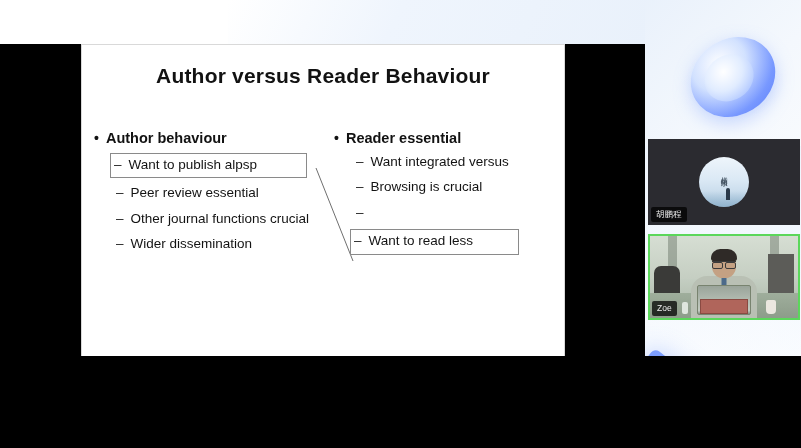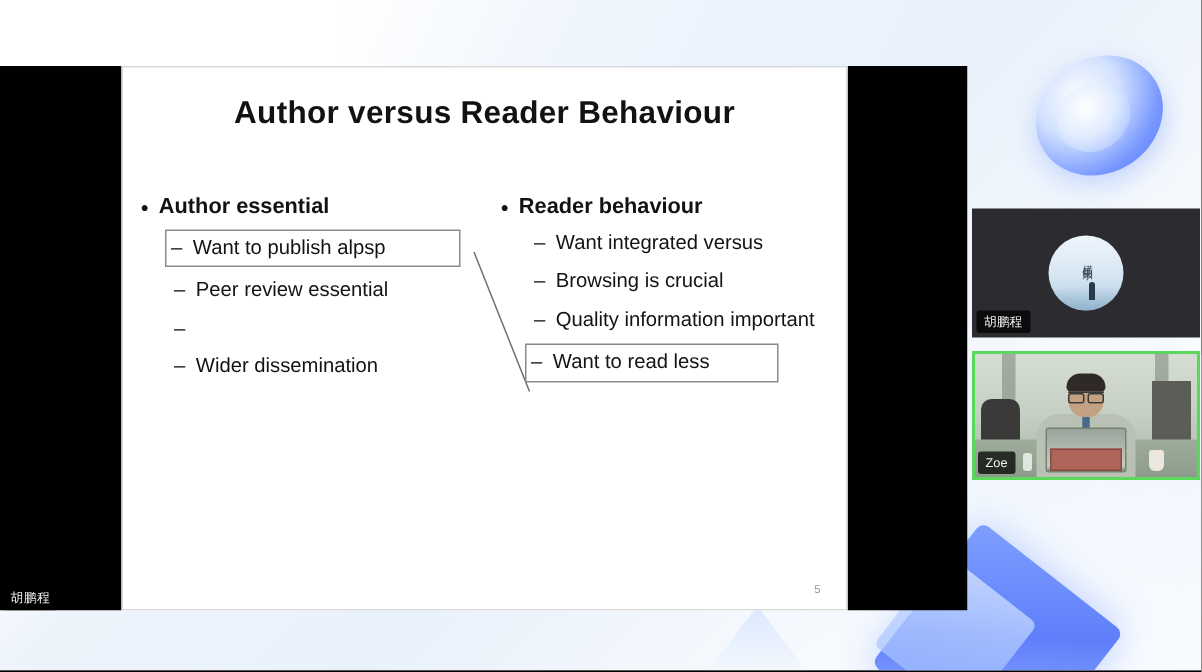--- a/index.html
+++ b/index.html
@@ -3,21 +3,21 @@
 <meta charset="utf-8">
 <style>
   html, body {
     margin: 0;
     padding: 0;
     background: #000;
   }
   #screen {
     position: relative;
     width: 801px;
-    height: 447px;
+    height: 356px;
     overflow: hidden;
     font-family: "Liberation Sans", sans-serif;
     background: #ffffff;
   }
 
   
   .app-bg {
     position: absolute;
     inset: 0;
     background:
@@ -414,58 +414,58 @@
 
       <div class="slide-title">Author versus Reader Behaviour</div>
 
       <svg class="connector" viewBox="0 0 484 363">
         <line x1="235" y1="124" x2="272" y2="217" stroke="#6f6f6f" stroke-width="1"></line>
       </svg>
 
       <div class="col col-left">
         <div class="lvl1">
           <span class="bullet">•</span>
-          <span class="txt">Author essential</span>
+          <span class="txt">Author behaviour</span>
         </div>
         <div class="lvl2-wrap">
           <div class="lvl2 boxed box-wide">
             <span class="dash">–</span>
             <span class="txt">Want to publish alpsp</span>
           </div>
           <div class="lvl2">
             <span class="dash">–</span>
             <span class="txt">Peer review essential</span>
           </div>
           <div class="lvl2">
             <span class="dash">–</span>
+            <span class="txt">Other journal functions crucial</span>
           </div>
           <div class="lvl2">
             <span class="dash">–</span>
             <span class="txt">Wider dissemination</span>
           </div>
         </div>
       </div>
 
       <div class="col col-right">
         <div class="lvl1">
           <span class="bullet">•</span>
-          <span class="txt">Reader behaviour</span>
+          <span class="txt">Reader essential</span>
         </div>
         <div class="lvl2-wrap">
           <div class="lvl2">
             <span class="dash">–</span>
             <span class="txt">Want integrated versus</span>
           </div>
           <div class="lvl2">
             <span class="dash">–</span>
             <span class="txt">Browsing is crucial</span>
           </div>
           <div class="lvl2">
             <span class="dash">–</span>
-            <span class="txt">Quality information important</span>
           </div>
           <div class="lvl2 boxed box-wide2">
             <span class="dash">–</span>
             <span class="txt">Want to read less</span>
           </div>
         </div>
       </div>
 
       <div class="footnote">
       </div>

